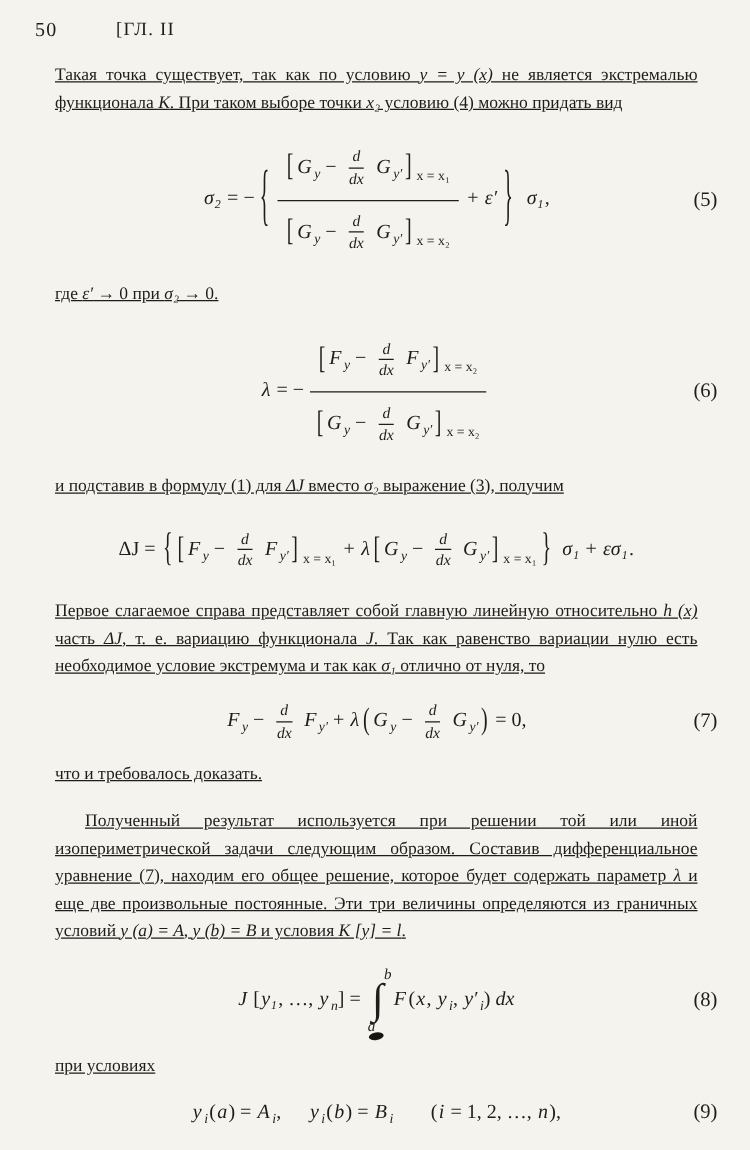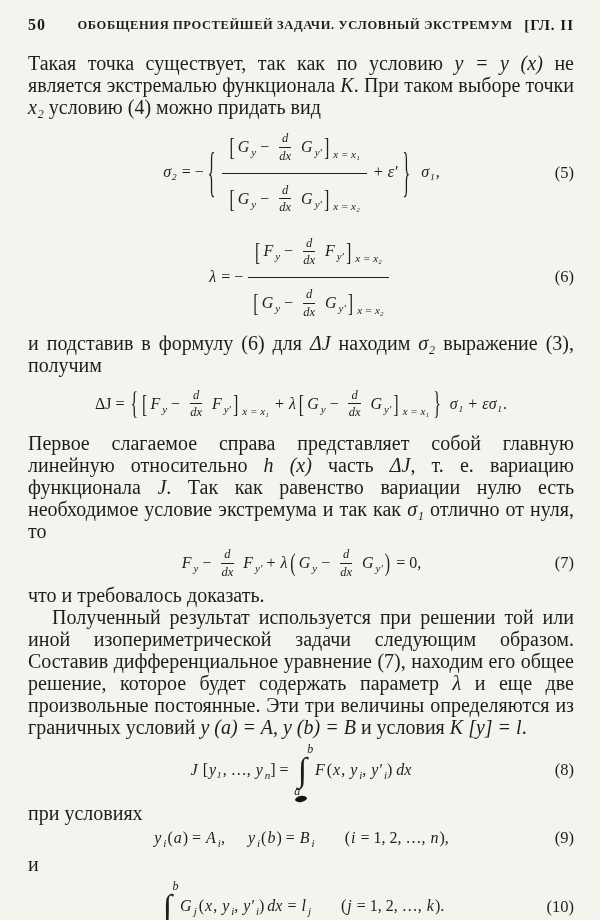--- a/index.html
+++ b/index.html
@@ -3,64 +3,63 @@
 <meta charset="utf-8">
 <style>
   html,body{margin:0;padding:0;}
   body{
     width:600px;height:920px;box-sizing:border-box;overflow:hidden;
     background:#f5f3ee;color:#1e1d1b;
     font-family:"Liberation Serif","DejaVu Serif",serif;
   }
   .page{padding:16px 26px 0 28px;position:relative;}
   
-  .hdr{display:flex;align-items:center;margin-bottom:18px;font-weight:bold;}
+  .hdr{display:flex;align-items:flex-start;margin-bottom:7px;}
   .hdr-num{font-size:16px;width:50px;letter-spacing:1px;}
   .hdr-title{flex:1;text-align:center;font-size:12.5px;letter-spacing:0.6px;white-space:nowrap;}
   .hdr-chap{width:62px;text-align:right;font-size:15px;letter-spacing:1px;}
   
-  .para{font-size:20px;line-height:22px;text-align:justify;margin:0;}
+  .para{font-size:14px;line-height:22px;text-align:justify;margin:16px;text-decoration:underline;}
   .ind{text-indent:24px;}
   .mi{font-style:italic;}
   
   .formula{position:relative;display:flex;align-items:center;justify-content:center;
     font-size:16px;line-height:1.15;margin:5px 0;}
   .eqno{position:absolute;right:0;top:50%;transform:translateY(-50%);font-size:16.5px;}
   .it{font-style:italic;margin:0 1px;white-space:pre;}
   .rm{white-space:pre;}
   .op{margin:0 4px;white-space:pre;}
   .sp{display:inline-block;}
   .grp{display:inline-flex;align-items:center;}
   .ssub{font-size:11px;font-style:italic;transform:translateY(5px);margin-left:1px;}
   .frac{display:inline-flex;flex-direction:column;align-items:center;margin:0 3px;}
   .frac>.num{display:inline-flex;align-items:center;justify-content:center;
     border-bottom:1px solid #1e1d1b;padding:1px 5px 2px;}
   .frac>.den{display:inline-flex;align-items:center;justify-content:center;padding:2px 5px 0;}
   .frac.small{font-size:12.5px;}
   .frac.small>.num{padding:0 2px 1px;}
   .frac.small>.den{padding:1px 2px 0;}
   .stretchy{display:inline-block;line-height:1;transform-origin:50% 50%;font-weight:400;}
-  .brsub{font-size:11px;font-style:italic;align-self:flex-end;transform:translateY(7px);
+  .brsub{font-size:11px;align-self:flex-end;transform:translateY(7px);
     margin:17px 2px;white-space:pre;}
   .intgrp{display:inline-flex;flex-direction:column;align-items:center;margin:0 5px;line-height:1;}
   .intsign{font-size:34px;line-height:0.8;}
   .intlim{font-size:12px;font-style:italic;line-height:1;}
   .intlim.hi{transform:translateX(8px);margin-bottom:1px;}
   .intlim.lo{transform:translateX(-5px);margin-top:2px;}
   .ink-dot{position:absolute;width:12px;height:6px;background:#15140f;border-radius:50%;
     left:calc(50% - 6px);bottom:-5px;transform:rotate(-10deg);}
 </style>
 </head>
 <body>
 
 <div class="page">
 
   <div class="hdr">
     <span class="hdr-num">50</span>
-    <span class="hdr-title">ОБОБЩЕНИЯ ПРОСТЕЙШЕЙ ЗАДАЧИ. УСЛОВНЫЙ ЭКСТРЕМУМ</span>
     <span class="hdr-chap">[ГЛ. II</span>
   </div>
 
   <p class="para"><span>Такая точка существует, так как по условию </span><span class="mi">y = y (x)</span><span> не является экстремалью функционала </span><span class="mi">K</span><span>. При таком выборе точки </span><span class="mi">x₂</span><span> условию (4) можно придать вид</span></p>
 
   <div class="formula">
       <span class="it">σ₂</span>
       <span class="op">=</span>
       <span class="rm">−</span>
       <span class="grp">
@@ -127,20 +126,21 @@
         </span>
         <span class="stretchy" style="transform: scaleY(3.4); margin: 0px 4px;">}</span>
       </span>
       <span class="sp" style="width: 6px;"></span>
       <span class="it">σ₁</span>
       <span class="rm">,</span>
       <span class="eqno">(5)</span>
     </div>
   <span class="eqno-holder"></span>
 
+  <p class="para"><span>где </span><span class="mi">ε′</span><span> → 0 при </span><span class="mi">σ₂</span><span> → 0.</span></p>
 
   <div class="formula">
       <span class="it">λ</span>
       <span class="op">=</span>
       <span class="rm">−</span>
       <span class="frac">
         <span class="num">
           <span class="grp">
             <span class="stretchy" style="transform: scaleY(1.55); margin: 0px 2px;">[</span>
             <span class="grp">
@@ -191,21 +191,21 @@
               </span>
             </span>
             <span class="stretchy" style="transform: scaleY(1.55); margin: 0px 2px;">]</span>
             <span class="brsub">x = x₂</span>
           </span>
         </span>
       </span>
       <span class="eqno">(6)</span>
     </div>
 
-  <p class="para"><span>и подставив в формулу (6) для </span><span class="mi">ΔJ</span><span> находим </span><span class="mi">σ₂</span><span> выражение (3), получим</span></p>
+  <p class="para"><span>и подставив в формулу (1) для </span><span class="mi">ΔJ</span><span> вместо </span><span class="mi">σ₂</span><span> выражение (3), получим</span></p>
 
   <div class="formula">
       <span class="rm">ΔJ</span>
       <span class="op">=</span>
       <span class="grp">
         <span class="stretchy" style="transform: scaleY(2); margin: 0px 2px;">{</span>
         <span class="grp">
           <span class="grp">
             <span class="stretchy" style="transform: scaleY(1.55); margin: 0px 2px;">[</span>
             <span class="grp">

